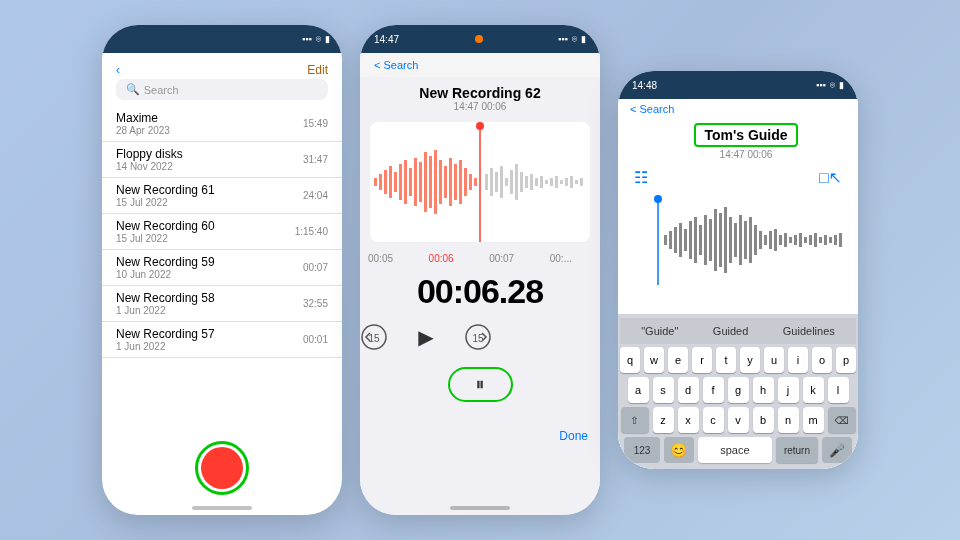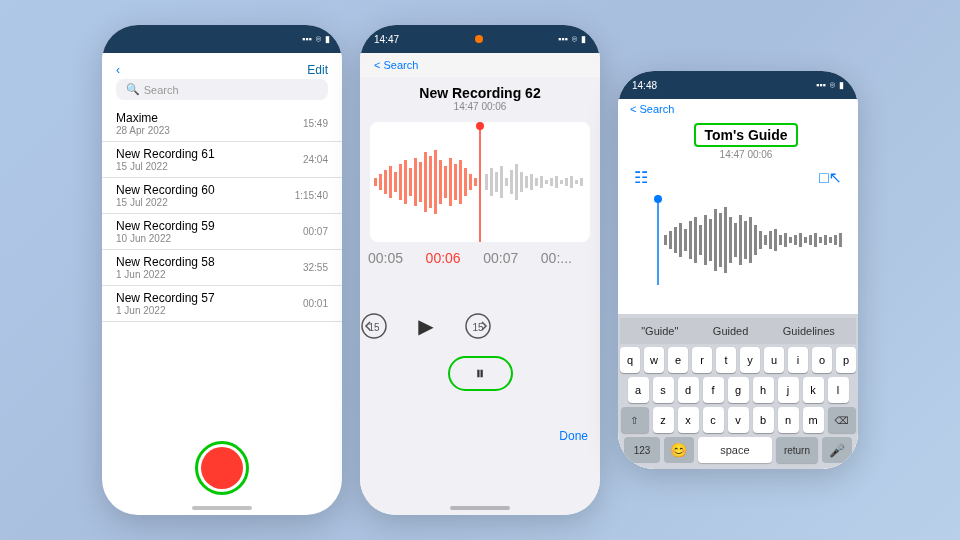--- a/index.html
+++ b/index.html
@@ -43,21 +43,21 @@
       padding: 4px 14px 0;
       background: white;
     }
     .back-edit-row {
       display: flex;
       justify-content: space-between;
       align-items: center;
       padding: 6px 0 2px;
     }
     .back-btn { color: #007AFF; font-size: 12px; display: flex; align-items: center; gap: 2px; }
-    .edit-btn { color: #0369a1; font-size: 12px; }
+    .edit-btn { color: #a16207; font-size: 12px; }
     .all-recordings-title {
       font-size: 22px;
       font-weight: 700;
       color: #000;
       padding: 2px 0 6px;
     }
     .search-bar {
       background: #f0f0f5;
       border-radius: 8px;
       padding: 4px 10px;
@@ -150,36 +150,35 @@
       display: flex;
       align-items: center;
     }
     .timeline-bar {
       width: 220px;
       height: 20px;
       display: flex;
       justify-content: space-between;
       align-items: center;
       padding: 0 8px;
-      font-size: 14px;
+      font-size: 10px;
       color: #888;
     }
     .big-time {
       font-size: 34px;
       font-weight: 700;
       color: #000;
       letter-spacing: -1px;
       margin: 4px 0 8px;
     }
     .controls-row {
       display: flex;
       align-items: center;
       gap: 20px;
       margin-bottom: 12px;
-      margin-top: 40px;
     }
     .skip-btn {
       width: 28px; height: 28px;
       border-radius: 50%;
       background: transparent;
       display: flex; align-items: center; justify-content: center;
       font-size: 16px; color: #555;
     }
     .play-btn {
       width: 36px; height: 36px;
@@ -407,20 +406,27 @@
   </div>
 
   <div class="recordings-list">
 
   <div class="recording-item">
       <div class="recording-item-left">
         <div class="recording-name">Maxime</div>
         <div class="recording-date">28 Apr 2023</div>
       </div>
       <div class="recording-duration">15:49</div>
+    </div>
+      <div class="recording-item">
+      <div class="recording-item-left">
+        <div class="recording-name">Floppy disks</div>
+        <div class="recording-date">14 Nov 2022</div>
+      </div>
+      <div class="recording-duration">31:47</div>
     </div>
       <div class="recording-item">
       <div class="recording-item-left">
         <div class="recording-name">New Recording 61</div>
         <div class="recording-date">15 Jul 2022</div>
       </div>
       <div class="recording-duration">24:04</div>
     </div>
       <div class="recording-item">
       <div class="recording-item-left">
@@ -535,20 +541,21 @@
         </g>
       </svg>
     </div>
     <div class="timeline-bar">
       <span>00:05</span>
       <span style="color:#ff3b30;">00:06</span>
       <span>00:07</span>
       <span>00:...</span>
     </div>
 
+    <div class="big-time" style="text-align:center;">00:06.28</div>
 
     <div class="controls-row">
       <div class="skip-btn">
         <svg width="28" height="28" viewBox="0 0 28 28">
           <circle cx="14" cy="14" r="12" fill="none" stroke="#555" stroke-width="1.5"></circle>
           <text x="14" y="19" text-anchor="middle" font-size="10" fill="#555">15</text>
           <path d="M10 10 L6 14 L10 18" fill="none" stroke="#555" stroke-width="1.5"></path>
         </svg>
       </div>
       <div class="play-btn">▶</div>

